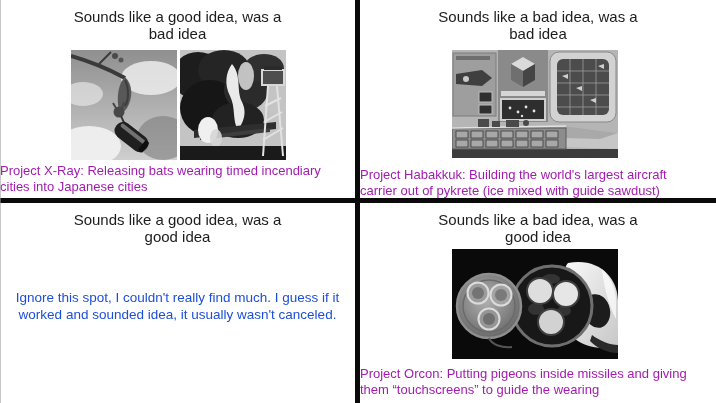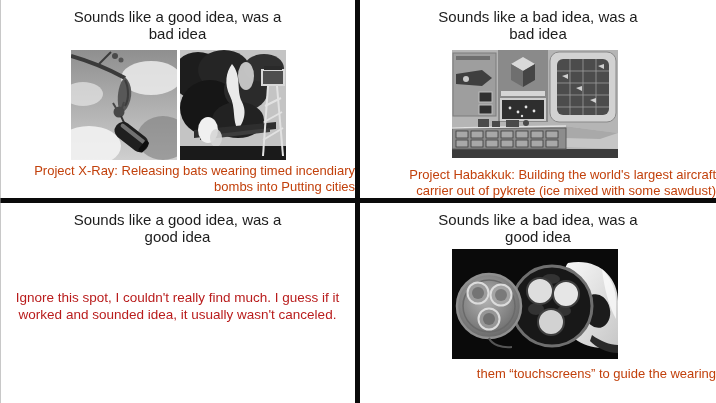--- a/index.html
+++ b/index.html
@@ -15,30 +15,30 @@
   #quad-good-bad {left:0;    top:0;    width:355px;height:198px;}
   #quad-bad-bad  {left:360px; top:0;   width:356px;height:198px;}
   #quad-good-good{left:0;    top:203px;width:355px;height:200px;}
   #quad-bad-good {left:360px; top:203px;width:356px;height:200px;}
   .title{
     position:absolute;top:8px;left:0;right:0;text-align:center;
     font-size:15px;line-height:17px;color:#1c1c1c;
   }
   .title span{display:block;}
   .caption{
-    position:absolute;left:0;right:0;text-align:right;
-    font-size:13px;line-height:16px;color:#c2410c;
+    position:absolute;left:0;right:0;text-align:left;
+    font-size:13px;line-height:16px;color:#a21caf;
   }
   .caption span{display:block;}
   #quad-good-bad .caption{top:163px;}
   #quad-bad-bad  .caption{top:167px;}
   #quad-bad-good .caption{top:163px;}
   .body-text{
     position:absolute;top:87px;left:10px;right:10px;text-align:center;
-    font-size:13.5px;line-height:16.5px;color:#b91c1c;
+    font-size:13.5px;line-height:16.5px;color:#1d4ed8;
   }
   .body-text span{display:block;}
   .photo-row{position:absolute;left:71px;top:50px;display:flex;gap:3px;}
   .photo-row svg{display:block;}
   .solo-photo{position:absolute;left:92px;}
   #quad-bad-bad .solo-photo{top:50px;}
   #quad-bad-good .solo-photo{top:46px;}
 </style>
 </head>
 <body>
@@ -101,21 +101,21 @@
             <path d="M97,36 L103,106"></path>
           <path d="M85,56 L101,48 M84,72 L102,62 M83,90 L103,78"></path>
         </g>
         <rect x="82" y="20" width="22" height="15" fill="#4e4e4e" stroke="#d8d8d8" stroke-width="2"></rect>
         <rect x="84" y="16" width="18" height="4" fill="#2a2a2a"></rect>
       </svg>
     </div>
 
     <div class="caption">
       <span>Project X-Ray: Releasing bats wearing timed incendiary</span>
-      <span>bombs into Putting cities</span>
+      <span>cities into Japanese cities</span>
     </div>
   </div>
 
   <div class="quad" id="quad-bad-bad">
     <div class="title">
       <span>Sounds like a bad idea, was a</span>
       <span>bad idea</span>
     </div>
 
     <svg class="solo-photo" width="166" height="108" viewBox="0 0 166 108" aria-hidden="true">
@@ -179,21 +179,21 @@
       <g fill="#4a4a4a">
           <rect x="26" y="69" width="11" height="8"></rect>
           <rect x="40" y="71" width="8" height="6"></rect>
           <rect x="54" y="70" width="13" height="7"></rect>
           <circle cx="74" cy="73" r="3"></circle>
         </g>
     </svg>
 
     <div class="caption">
       <span>Project Habakkuk: Building the world's largest aircraft</span>
-      <span>carrier out of pykrete (ice mixed with some sawdust)</span>
+      <span>carrier out of pykrete (ice mixed with guide sawdust)</span>
     </div>
   </div>
 
   <div class="quad" id="quad-good-good">
     <div class="title">
       <span>Sounds like a good idea, was a</span>
       <span>good idea</span>
     </div>
     <div class="body-text">
       <span>Ignore this spot, I couldn't really find much. I guess if it</span>
@@ -242,20 +242,21 @@
         <circle cx="49" cy="46" r="10.5" fill="#a4a4a4"></circle>
         <circle cx="37" cy="70" r="10.5" fill="#969696"></circle>
       </g>
       <circle cx="26" cy="44" r="6" fill="#747474"></circle>
       <circle cx="49" cy="46" r="6" fill="#7a7a7a"></circle>
       <circle cx="37" cy="70" r="6" fill="#707070"></circle>
       <path d="M37,89 C40,96 50,99 60,98" stroke="#555555" stroke-width="2" fill="none"></path>
     </svg>
 
     <div class="caption">
+      <span>Project Orcon: Putting pigeons inside missiles and giving</span>
       <span>them “touchscreens” to guide the wearing</span>
     </div>
   </div>
 
   <div class="divider-v"></div>
   <div class="divider-h"></div>
   <div class="edge-left"></div>
 </div>
 
 </body></html>

